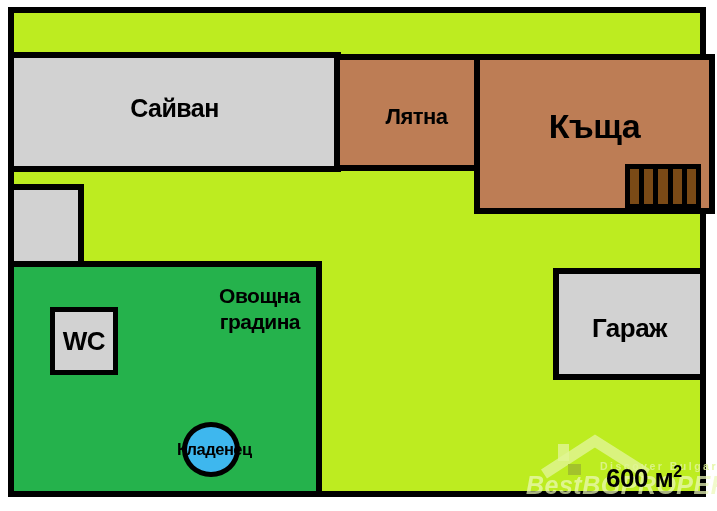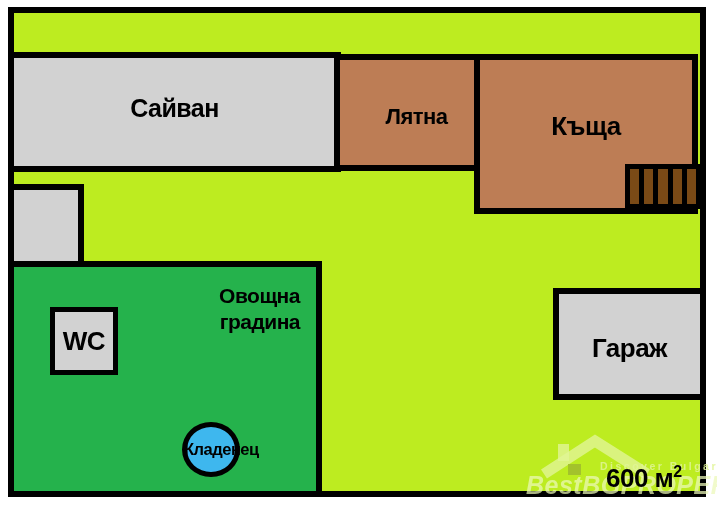--- a/index.html
+++ b/index.html
@@ -11,35 +11,35 @@
   .plot{
     left:8px;top:7px;width:698px;height:490px;
     border:6px solid #000;background:#bdec20;z-index:0;
   }
   .bld{border:6px solid #000;display:flex;align-items:center;justify-content:center;
        text-align:center;font-weight:bold;color:#000;letter-spacing:-0.5px;}
   .gray{background:#d2d2d2;}
   .brown{background:#bd7d55;}
   .sayvan{left:8px;top:52px;width:333px;height:120px;font-size:25px;padding-bottom:8px;z-index:2;text-align:right;}
   .kitchen{left:334px;top:54px;width:147px;height:117px;font-size:22px;line-height:30px;padding-top:8px;z-index:2;padding-left:18px;}
-  .house{left:474px;top:54px;width:224px;height:160px;font-size:26px;padding-bottom:16px;z-index:2;}
+  .house{left:474px;top:54px;width:241px;height:160px;font-size:34px;padding-bottom:16px;z-index:2;}
   .smallbox{left:8px;top:184px;width:76px;height:83px;z-index:3;}
   .stairs{left:625px;top:164px;width:76px;height:45px;background:#000;
           display:flex;gap:5px;padding:5px;z-index:4;}
   .stairs div{flex:1;background:#7a4a16;}
   .orchard{left:8px;top:261px;width:314px;height:236px;border:6px solid #000;
            background:#25b24c;z-index:2;}
   .orchard-label{left:200px;top:283px;width:100px;text-align:right;font-weight:bold;
                  font-size:21px;line-height:26px;letter-spacing:-0.5px;z-index:3;}
   .wc{left:50px;top:307px;width:68px;height:68px;border:5px solid #000;font-size:26px;z-index:3;}
   .well{left:182px;top:422px;width:58px;height:55px;border:5px solid #000;
         border-radius:50%;background:#3eb7ee;z-index:3;}
-  .well-label{left:184px;top:440px;white-space:nowrap;font-weight:bold;font-size:16.5px;
+  .well-label{left:177px;top:440px;white-space:nowrap;font-weight:bold;font-size:16.5px;
               letter-spacing:-0.5px;z-index:4;}
-  .garage{left:553px;top:268px;width:153px;height:112px;font-size:26px;padding-top:8px;z-index:2;margin-top:20px;}
+  .garage{left:553px;top:268px;width:153px;height:112px;font-size:26px;padding-top:8px;z-index:2;}
   .wm-logo{left:538px;top:432px;width:115px;height:55px;z-index:4;}
   .wm-tagline{left:600px;top:460px;font-size:10.5px;font-weight:bold;letter-spacing:2.5px;
               color:rgba(225,245,150,0.85);white-space:nowrap;z-index:4;}
   .wm-brand{left:526px;top:471px;font-size:25px;font-weight:bold;font-style:italic;
             letter-spacing:0.5px;color:rgba(235,248,185,0.72);white-space:nowrap;z-index:4;}
   .area-label{left:606px;top:463px;font-size:26px;font-weight:bold;color:#000;
               letter-spacing:-0.5px;white-space:nowrap;z-index:5;}
   .area-label sup{font-size:16px;vertical-align:super;}
 </style>
 </head>

